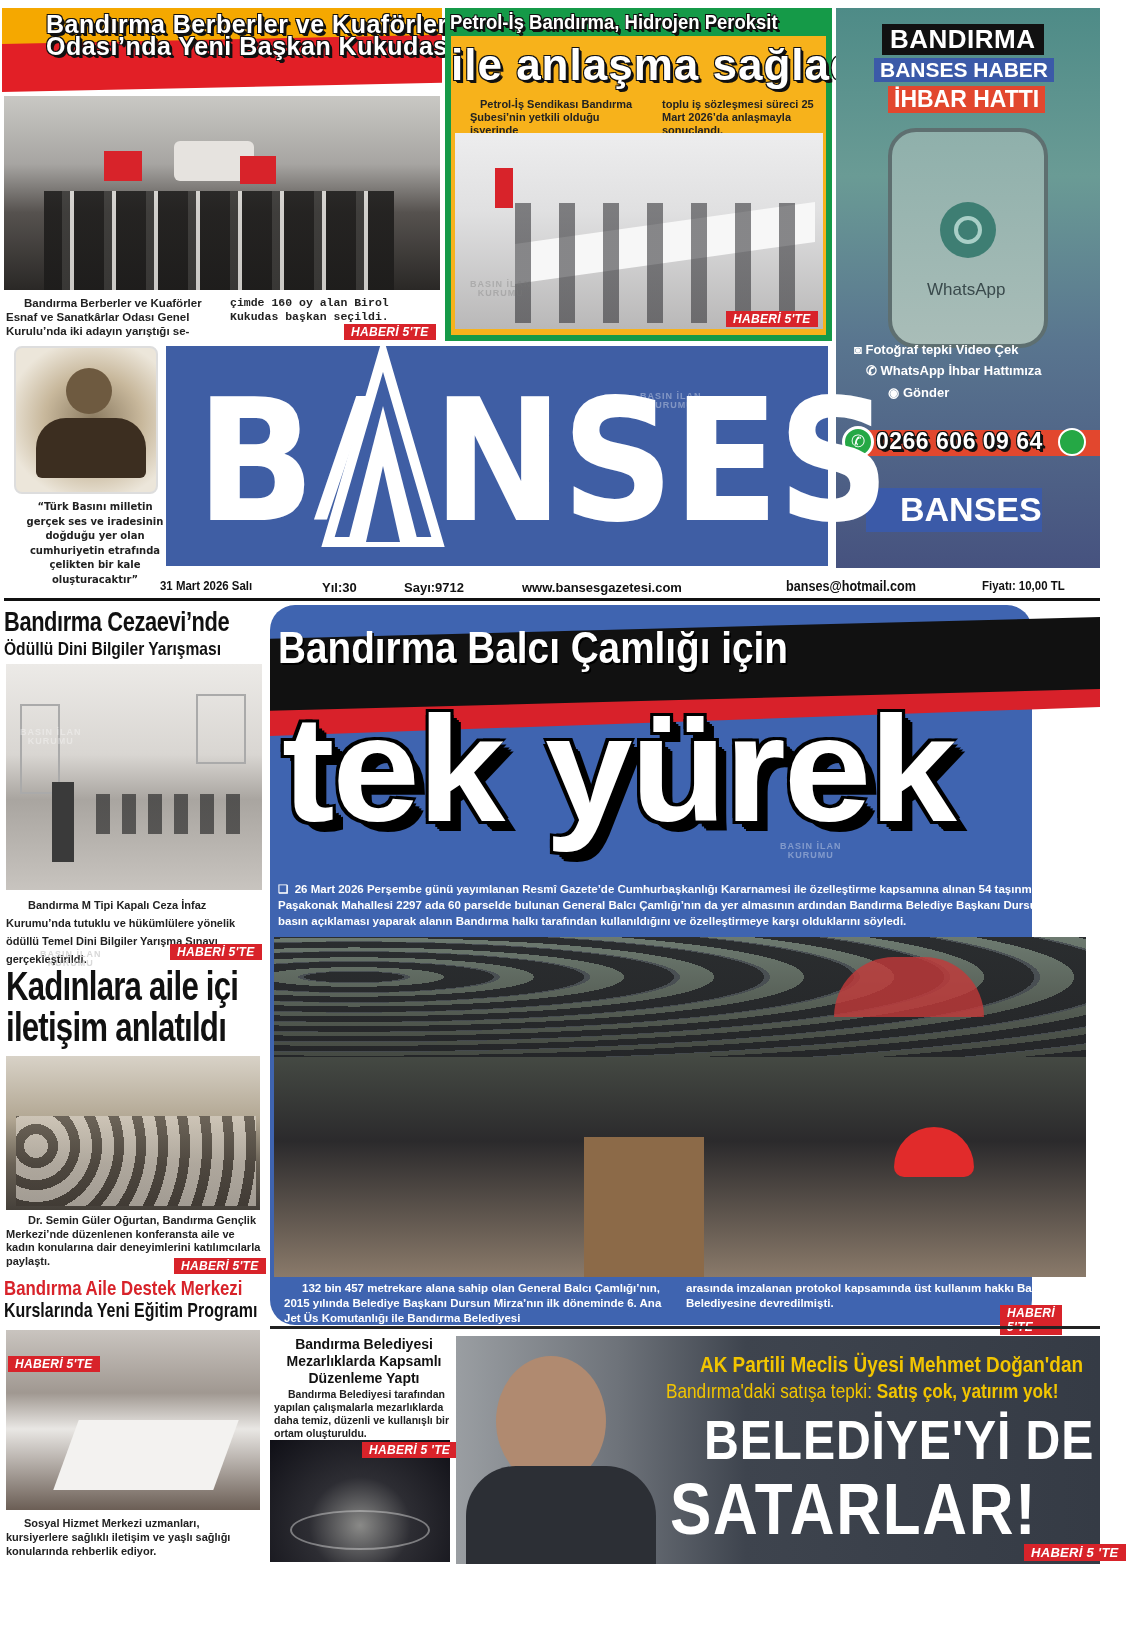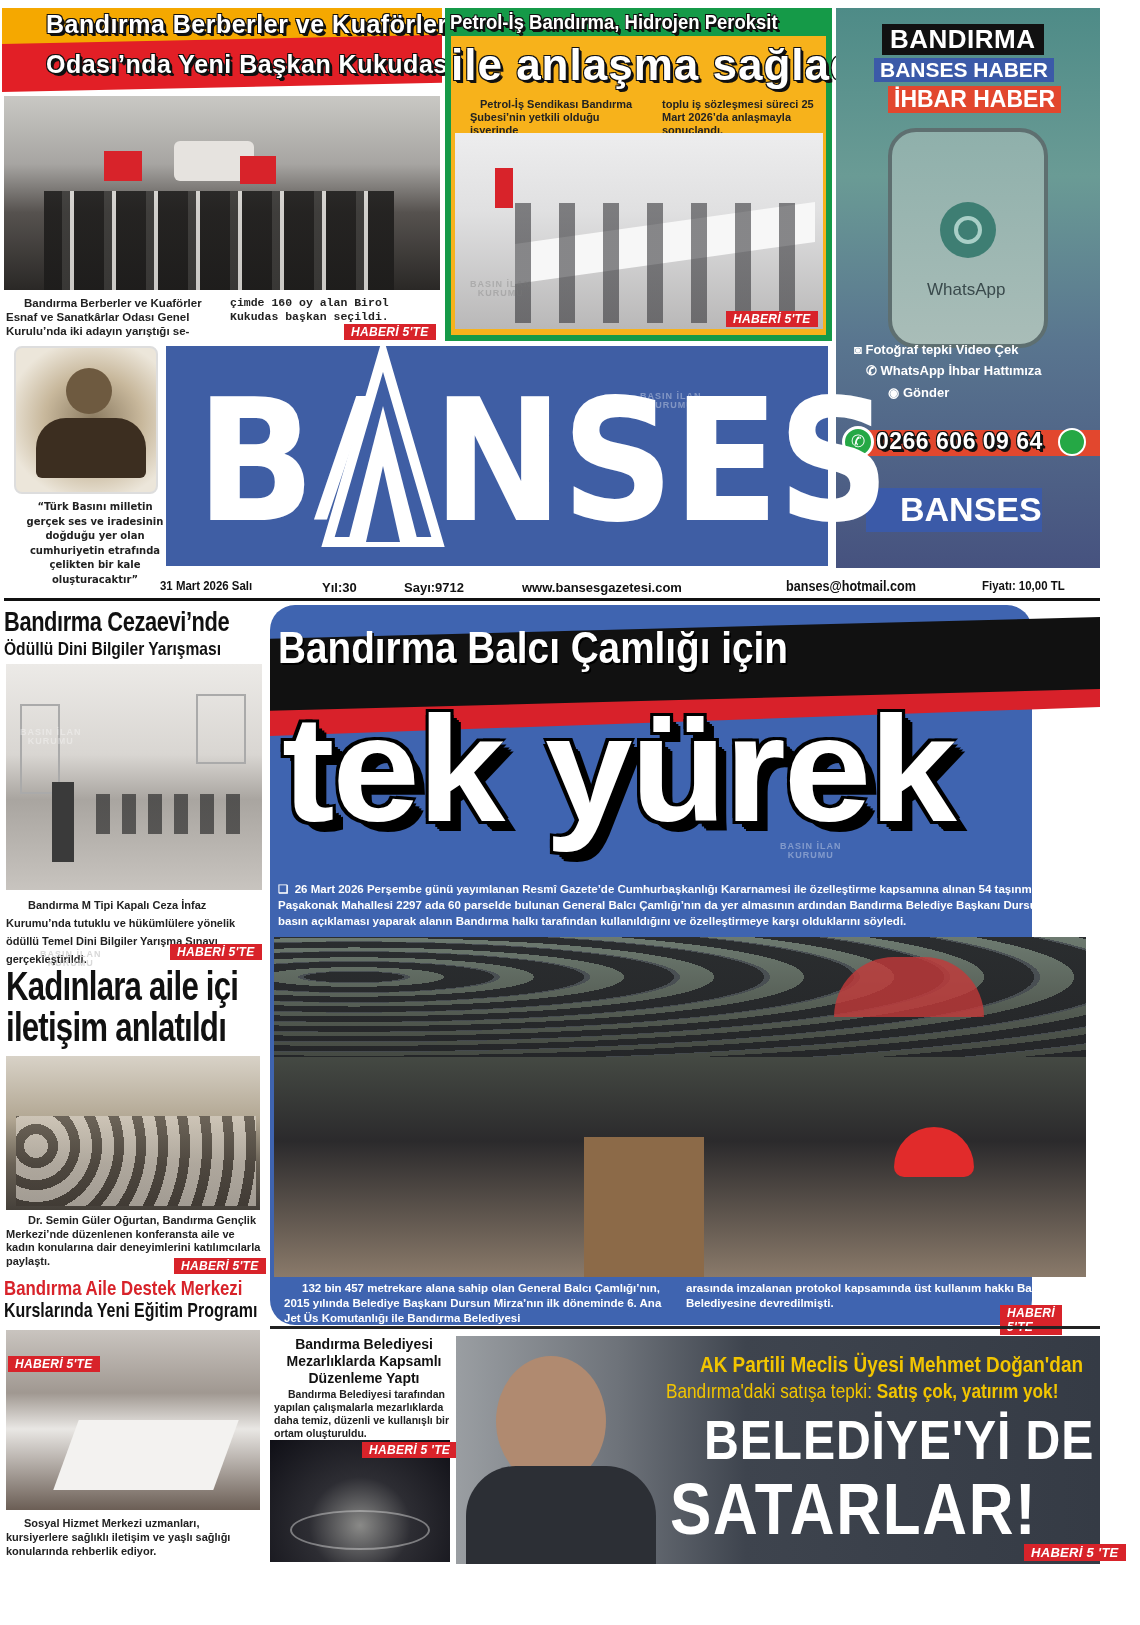--- a/index.html
+++ b/index.html
@@ -35,21 +35,21 @@
   #main-headline-black { position:absolute; left: 0; top: 0; width: 830px; height: 72px; background: #111; transform: skewY(-1.5deg); transform-origin: right top; }
 
   .wm { position: absolute; color: rgba(255,255,255,0.35); font-size: 9px; font-weight: bold; text-align: center; line-height: 9px; letter-spacing: 1px; pointer-events: none; }
 </style>
 </head>
 <body>
 
 <div class="abs" id="tl-head1"></div>
 <div class="abs" id="tl-head2"></div>
 <div class="abs tl-title outline-text" style="left:8px;top:10px;font-size:25px;">Bandırma Berberler ve Kuaförler</div>
-<div class="abs tl-title outline-text" style="left:8px;top:50px;font-size:25px;">Odası’nda Yeni Başkan Kukudas</div>
+<div class="abs tl-title outline-text" style="left:8px;top:32px;font-size:25px;">Odası’nda Yeni Başkan Kukudas</div>
 
 <div class="photo" style="left:4px;top:96px;width:436px;height:194px;background:linear-gradient(180deg,#c9c8c4 0%,#a7a5a2 35%,#56524f 60%,#2a2826 100%);">
 
   <div class="abs" style="left:100px;top:55px;width:38px;height:30px;background:#d8232a;"></div>
   <div class="abs" style="left:170px;top:45px;width:80px;height:40px;background:#e6e3df;border-radius:6px;"></div>
   <div class="abs" style="left:236px;top:60px;width:36px;height:28px;background:#d8232a;"></div>
   <div class="abs" style="left:40px;top:95px;width:350px;height:99px;background:repeating-linear-gradient(90deg,#1c1b1a 0 18px,#3b3a38 18px 26px,#e7e5e1 26px 30px,#1c1b1a 30px 42px);opacity:0.85;"></div>
 </div>
 
 <div class="abs cap" style="left:6px;top:296px;width:208px;text-indent:18px;">Bandırma Berberler ve Kuaförler Esnaf ve Sanatkârlar Odası Genel Kurulu’nda iki adayın yarıştığı se-</div>
@@ -65,21 +65,21 @@
 <div class="photo" style="left:455px;top:133px;width:368px;height:196px;background:linear-gradient(180deg,#ededee 0%,#e0e0e1 40%,#b9b8b8 100%);">
   <div class="abs" style="left:40px;top:35px;width:18px;height:40px;background:#d8232a;"></div>
   <div class="abs" style="left:60px;top:90px;width:300px;height:40px;background:#f7f7f7;transform:skewY(-8deg);"></div>
   <div class="abs" style="left:40px;top:70px;width:320px;height:120px;background:repeating-linear-gradient(90deg,transparent 0 20px,#2a2a2e 20px 36px,transparent 36px 44px);opacity:0.55;"></div>
 </div>
 <div class="haberi" style="left:726px;top:311px;">HABERİ 5'TE</div>
 
 <div class="abs" id="ad">
   <div class="abs" style="left:46px;top:16px;background:#111;color:#fff;font-weight:bold;font-size:26px;padding:0 8px;letter-spacing:0.5px;">BANDIRMA</div>
   <div class="abs" style="left:38px;top:50px;background:#3b5aa8;color:#fff;font-weight:bold;font-size:21px;padding:0 6px;">BANSES HABER</div>
-  <div class="abs" style="left:52px;top:78px;background:#e2472e;color:#fff;font-weight:bold;font-size:23px;padding:0 6px;">İHBAR HABER</div>
+  <div class="abs" style="left:52px;top:78px;background:#e2472e;color:#fff;font-weight:bold;font-size:23px;padding:0 6px;">İHBAR HATTI</div>
 
   <div class="abs" style="left:52px;top:120px;width:160px;height:220px;border-radius:28px;background:linear-gradient(180deg,#8fb0ab,#a9bdb8);border:4px solid #5e6f70;">
     <div class="abs" style="left:48px;top:70px;width:56px;height:56px;border-radius:50%;background:#3e7e73;">
       <div class="abs" style="left:14px;top:14px;width:28px;height:28px;border:4px solid #a9cfc7;border-radius:50%;"></div>
     </div>
     <div class="abs" style="left:35px;top:148px;font-size:17px;color:#3a4a4c;">WhatsApp</div>
   </div>
   <div class="abs" style="left:18px;top:334px;color:#fff;font-weight:bold;font-size:13px;white-space:nowrap;"><span>◙ </span><span>Fotoğraf tepki Video Çek</span></div>
   <div class="abs" style="left:30px;top:355px;color:#fff;font-weight:bold;font-size:13px;white-space:nowrap;"><span>✆ </span><span>WhatsApp İhbar Hattımıza</span></div>
   <div class="abs" style="left:52px;top:377px;color:#fff;font-weight:bold;font-size:13px;white-space:nowrap;"><span>◉ </span><span>Gönder</span></div>

